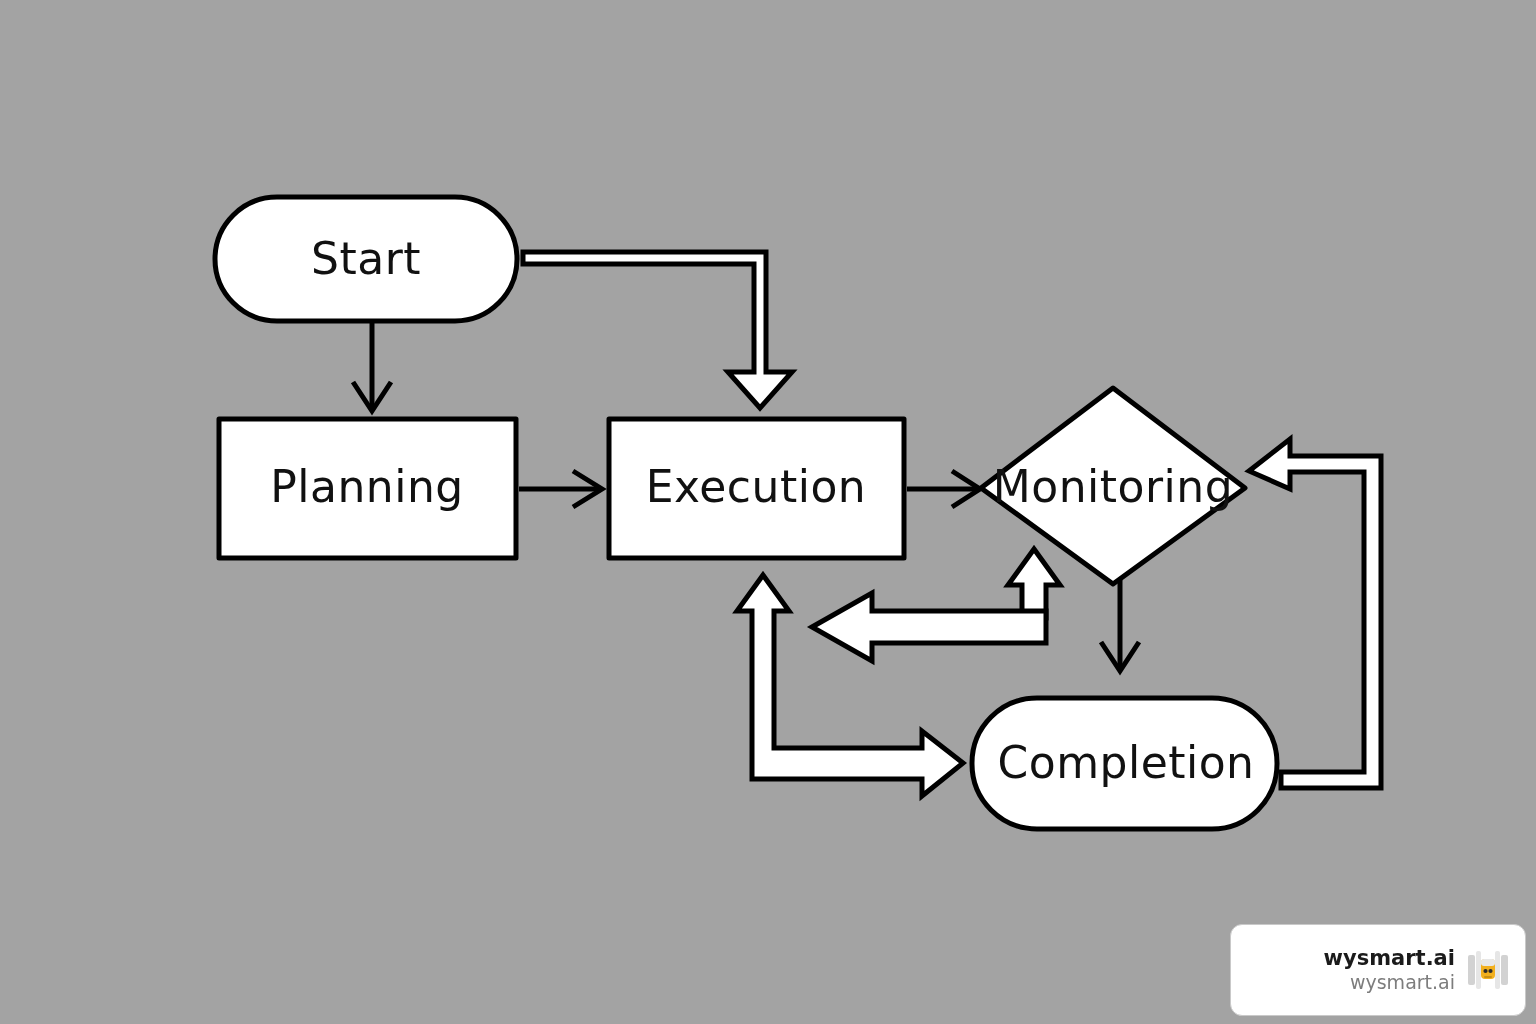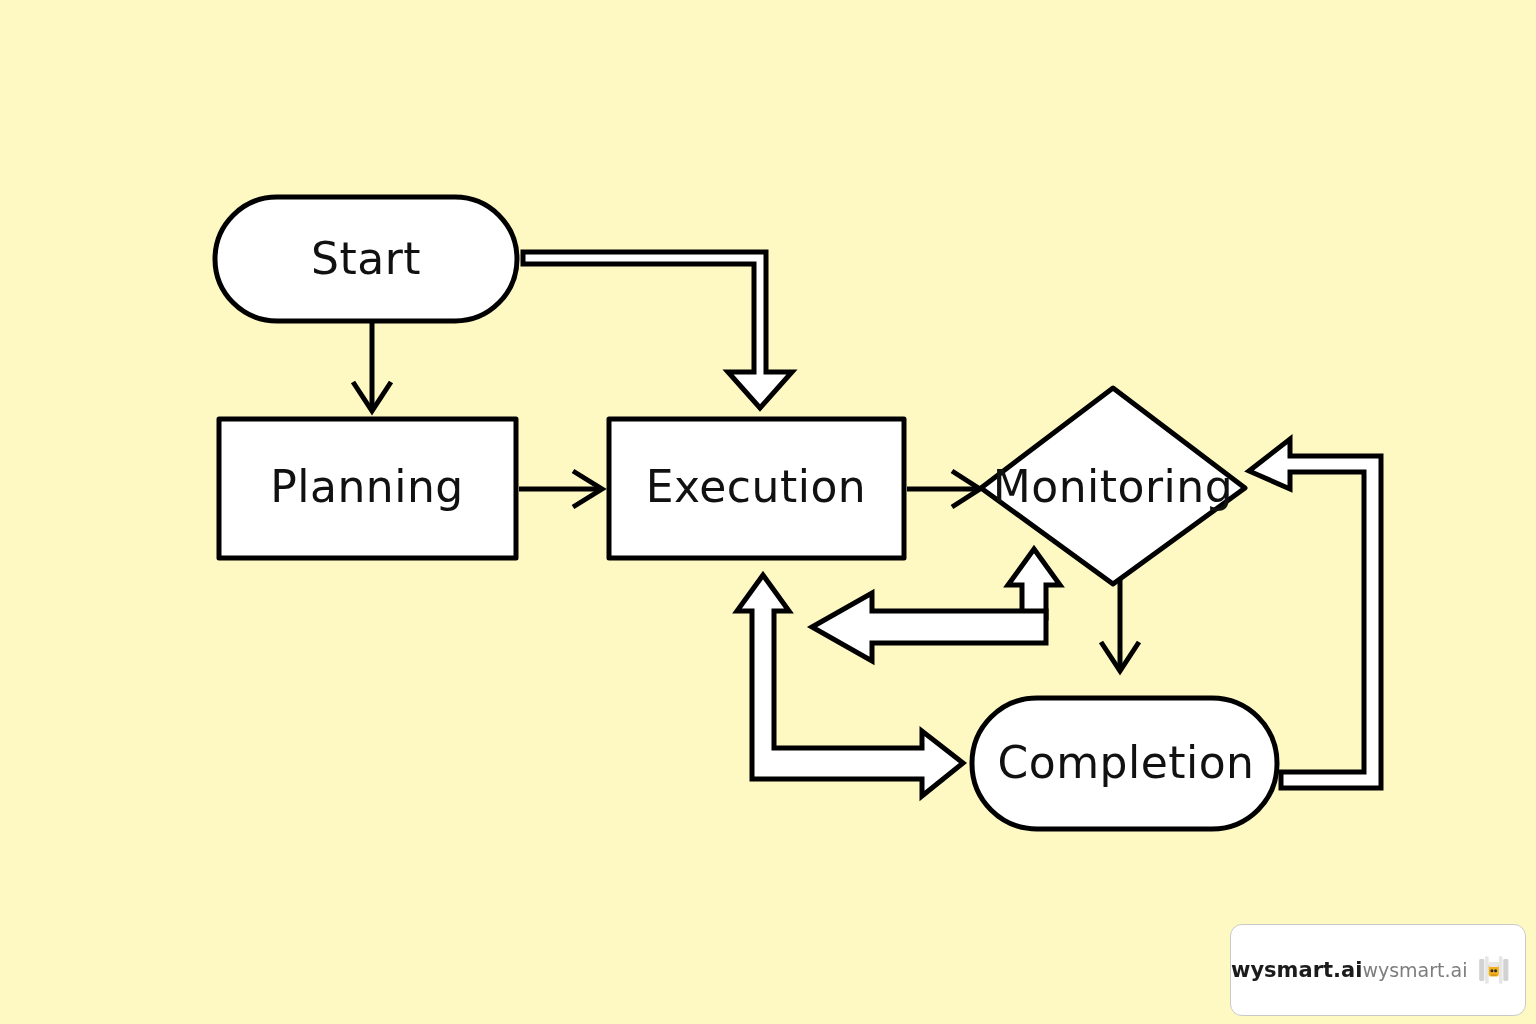--- a/index.html
+++ b/index.html
@@ -4,21 +4,21 @@
 <style>
   html, body {
     margin: 0;
     padding: 0;
     background: #ffffff;
   }
   #canvas {
     position: relative;
     width: 1536px;
     height: 1024px;
-    background: #fef9c3;
+    background: #a3a3a3;
     overflow: hidden;
     font-family: "DejaVu Sans", sans-serif;
   }
   #diagram-svg {
     position: absolute;
     left: 0;
     top: 0;
     width: 1536px;
     height: 1024px;
   }
@@ -69,21 +69,21 @@
     border-radius: 12px;
     background: #ffffff;
     box-sizing: border-box;
     display: flex;
     align-items: center;
     justify-content: flex-end;
     padding-right: 14px;
   }
   #watermark .wm-text {
     display: flex;
-    flex-direction: row;
+    flex-direction: column;
     align-items: flex-end;
     margin-right: 10px;
   }
   #watermark .wm-title {
     font-family: "DejaVu Sans", sans-serif;
     font-size: 21px;
     font-weight: bold;
     color: #1b1b1b;
     line-height: 1.25;
   }

